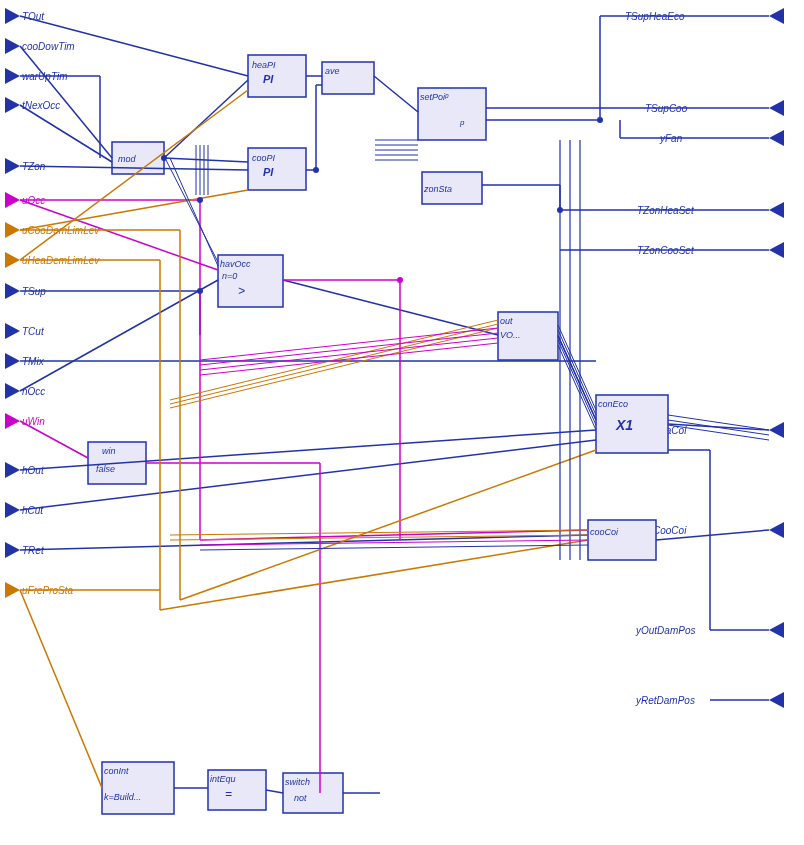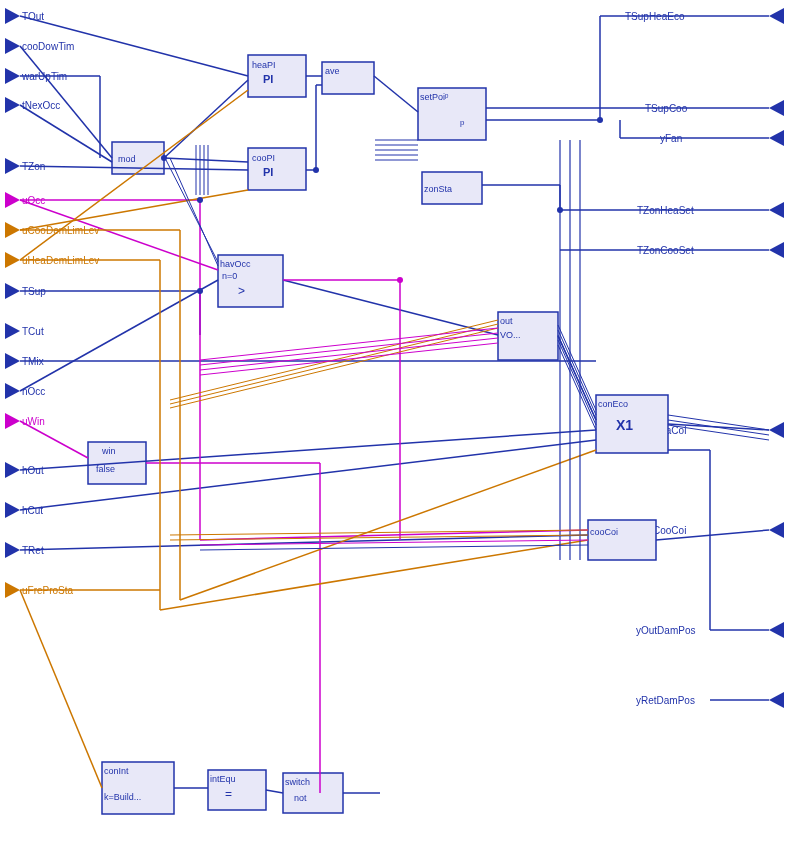--- a/index.html
+++ b/index.html
@@ -10,20 +10,21 @@
       font-family: Arial, sans-serif;
       font-size: 11px;
       overflow: hidden;
       position: relative;
     }
     .diagram-container {
       position: absolute;
       top: 0; left: 0;
       width: 804px;
       height: 845px;
+      font-style: italic;
     }
     svg {
       position: absolute;
       top: 0; left: 0;
       width: 804px;
       height: 845px;
     }
   </style>
 </head>
 <body>

